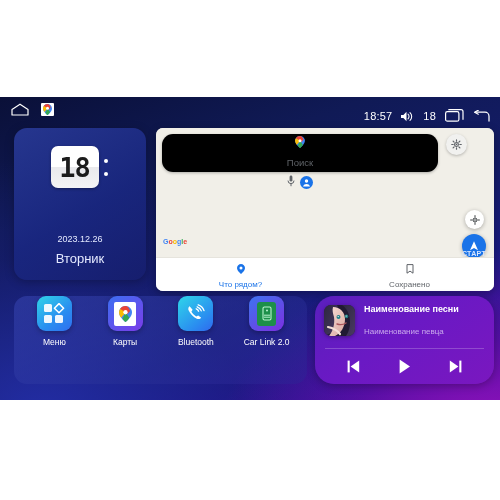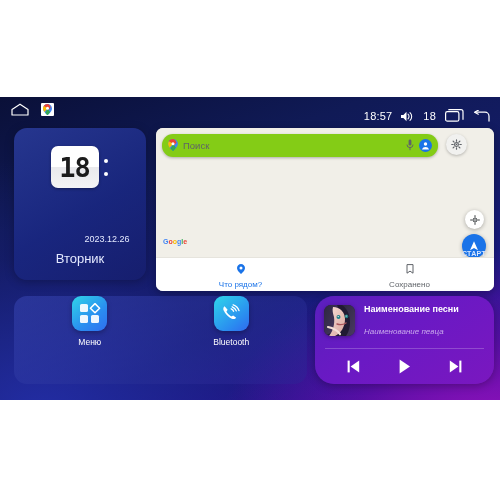--- a/index.html
+++ b/index.html
@@ -31,29 +31,29 @@
   .flipwrap{position:absolute;left:0;top:18px;width:132px;display:flex;align-items:center;justify-content:center;gap:3px;}
   .flipcard{
     width:48px;height:42px;border-radius:7px;
     background:linear-gradient(#ffffff 0%,#ffffff 49%,#e9e9ec 50%,#f3f3f5 100%);
     box-shadow:0 1px 3px rgba(0,0,0,.35);
     display:flex;align-items:center;justify-content:center;
     font-family:"DejaVu Sans Mono",monospace;font-size:27px;font-weight:700;color:#1c1c1c;letter-spacing:-1px;
   }
   .colon{display:flex;flex-direction:column;gap:9px;padding:0 2px;}
   .colon i{display:block;width:4px;height:4px;border-radius:50%;background:#ffffff;}
-  .clk-date{position:absolute;left:0;top:106px;width:132px;text-align:center;color:#e4e9ff;font-size:9px;padding-left:27px;}
+  .clk-date{position:absolute;left:0;top:106px;width:132px;text-align:center;color:#e4e9ff;font-size:9px;}
   .clk-day{position:absolute;left:0;top:123px;width:132px;text-align:center;color:#e4e9ff;font-size:13px;}
 
   
   #mapWidget{position:absolute;left:156px;top:31px;width:338px;height:163px;border-radius:7px;background:#f1efe8;overflow:hidden;box-shadow:0 2px 9px rgba(0,0,0,.3);}
   #mapCanvas{position:absolute;left:0;top:0;right:0;bottom:33px;background:#f1efe8;}
   .searchbar{
-    position:absolute;left:6px;top:6px;width:276px;height:23px;border-radius:11px;background:#84cc16;
-    box-shadow:0 1px 3px rgba(0,0,0,.28);display:flex;align-items:center;padding:0 6px;box-sizing:border-box;gap:5px;
+    position:absolute;left:6px;top:6px;width:276px;height:38px;border-radius:11px;background:#000000;
+    box-shadow:0 1px 3px rgba(0,0,0,.28);display:flex;align-items:center;padding:0 6px;box-sizing:border-box;gap:5px;flex-direction:column;
   }
   .search-ph{flex:1;color:#5f6368;font-size:9.5px;}
   .sb-icons{display:flex;align-items:center;gap:5px;}
   .avatar-circ{width:13px;height:13px;border-radius:50%;background:#1a73e8;display:flex;align-items:center;justify-content:center;}
   .layersbtn{
     position:absolute;left:290px;top:6px;width:21px;height:21px;border-radius:50%;background:#f1f1ef;
     box-shadow:0 1px 3px rgba(0,0,0,.25);display:flex;align-items:center;justify-content:center;
   }
   .gfooter{position:absolute;left:7px;bottom:40px;}
   .locbtn{position:absolute;right:10px;top:82px;width:19px;height:19px;border-radius:50%;background:#ffffff;box-shadow:0 1px 4px rgba(0,0,0,.3);display:flex;align-items:center;justify-content:center;}
@@ -91,21 +91,21 @@
   
   #music{
     position:absolute;left:315px;top:199px;width:179px;height:88px;border-radius:19px;
     background:linear-gradient(145deg,#5a1fbd 0%,#6a19c4 45%,#7a17bf 100%);
     box-shadow:0 2px 9px rgba(0,0,0,.28);overflow:hidden;
   }
   .mw-top{position:absolute;left:9px;top:8px;display:flex;align-items:center;gap:9px;width:162px;}
   .albumart{width:31px;height:31px;border-radius:7px;overflow:hidden;flex:none;box-shadow:0 1px 4px rgba(0,0,0,.35);}
   .mw-meta{overflow:hidden;}
   .mw-title{color:#ffffff;font-size:9px;font-weight:700;white-space:nowrap;}
-  .mw-artist{color:#c9a8ec;font-size:8px;margin-top:13px;white-space:nowrap;font-style:italic;}
+  .mw-artist{color:#c9a8ec;font-size:8px;margin-top:13px;white-space:nowrap;}
   .mw-rule{position:absolute;left:10px;top:52px;width:159px;height:1px;background:rgba(255,255,255,.22);}
   .mw-ctrls{position:absolute;left:0;top:58px;width:179px;height:28px;display:flex;align-items:center;justify-content:space-around;padding:0 14px;box-sizing:border-box;}
 </style>
 </head>
 <body>
 
 <div id="screen">
 
   <div id="statusbar">
     <div class="sb-left">
@@ -253,36 +253,62 @@
         <svg width="22" height="22" viewBox="0 0 22 22">
           <rect x="1" y="1" width="8" height="8" rx="1.6" fill="#ffffff" opacity=".92"></rect>
           <rect x="1" y="12" width="8" height="8" rx="1.6" fill="#ffffff" opacity=".92"></rect>
           <rect x="12" y="12" width="8" height="8" rx="1.6" fill="#ffffff" opacity=".92"></rect>
           <path d="M16 0.6l4.6 4.6L16 9.8 11.4 5.2z" fill="none" stroke="#ffffff" stroke-width="1.5" stroke-linejoin="round"></path>
         </svg>
       </div>
       <div class="app-lbl">Меню</div>
     </div>
 
+    <div class="app">
+      <div class="app-ico ic-maps">
+        <div class="maps-card">
+          <svg width="13" height="16" viewBox="0 0 9 11">
+            <path d="M4.5 0C2 0 0 2 0 4.4c0 3.2 4.5 6.6 4.5 6.6S9 7.6 9 4.4C9 2 7 0 4.5 0z" fill="#4285f4"></path>
+            <path d="M4.5 0C2.9 0 1.5.8.7 2l4.6 4 2.4-2.6C7.1 1.4 5.9 0 4.5 0z" fill="#ea4335"></path>
+            <path d="M.7 2C.25 2.7 0 3.5 0 4.4c0 1.2.65 2.5 1.5 3.7l3.3-3.8z" fill="#fbbc04"></path>
+            <path d="M2.4 9c.9 1.1 1.7 2 2.1 2 .5 0 1.6-1.3 2.6-2.9L4.6 4.4z" fill="#34a853"></path>
+            <circle cx="4.5" cy="4.3" r="1.5" fill="#ffffff"></circle>
+          </svg>
+        </div>
+      </div>
+      <div class="app-lbl">Карты</div>
+    </div>
 
 
     <div class="app">
       <div class="app-ico ic-bt">
         <svg width="22" height="22" viewBox="0 0 22 22">
           <path d="M4.6 3.2c-1.3 1-1.7 2.7-.9 4.4 1.6 3.5 4.6 6.5 8.1 8.1 1.7.8 3.4.4 4.4-.9l-3-2.4-2 1.2a13 13 0 01-4.8-4.8l1.2-2z" fill="#ffffff"></path>
           <g fill="none" stroke="#ffffff" stroke-width="1.35" stroke-linecap="round">
             <path d="M13.6 8.2a4 4 0 00-2.4-2.4"></path>
             <path d="M16.3 7.9a6.7 6.7 0 00-4.1-4.1"></path>
             <path d="M19 7.6a9.4 9.4 0 00-5.8-5.8"></path>
           </g>
         </svg>
       </div>
       <div class="app-lbl">Bluetooth</div>
     </div>
 
+    <div class="app">
+      <div class="app-ico ic-cl">
+        <div class="cl-screen">
+          <svg width="12" height="15" viewBox="0 0 12 15">
+            <rect x="2" y="1" width="8" height="13" rx="1.4" fill="none" stroke="#b9f5cf" stroke-width="1.1"></rect>
+            <circle cx="6" cy="4.4" r="1" fill="#b9f5cf"></circle>
+            <path d="M3.4 9.2h5.2M3.4 11.2h5.2" stroke="#b9f5cf" stroke-width="1" stroke-linecap="round"></path>
+          </svg>
+        </div>
+      </div>
+      <div class="app-lbl">Car Link 2.0</div>
+    </div>
 
   </div>
 
   <div id="music">
     <div class="mw-top">
       <div class="albumart">
         <svg width="31" height="31" viewBox="0 0 31 31">
           <defs>
             <linearGradient id="skin" x1="0" y1="0" x2="1" y2="1">
               <stop offset="0" stop-color="#f6dcd4"></stop>

